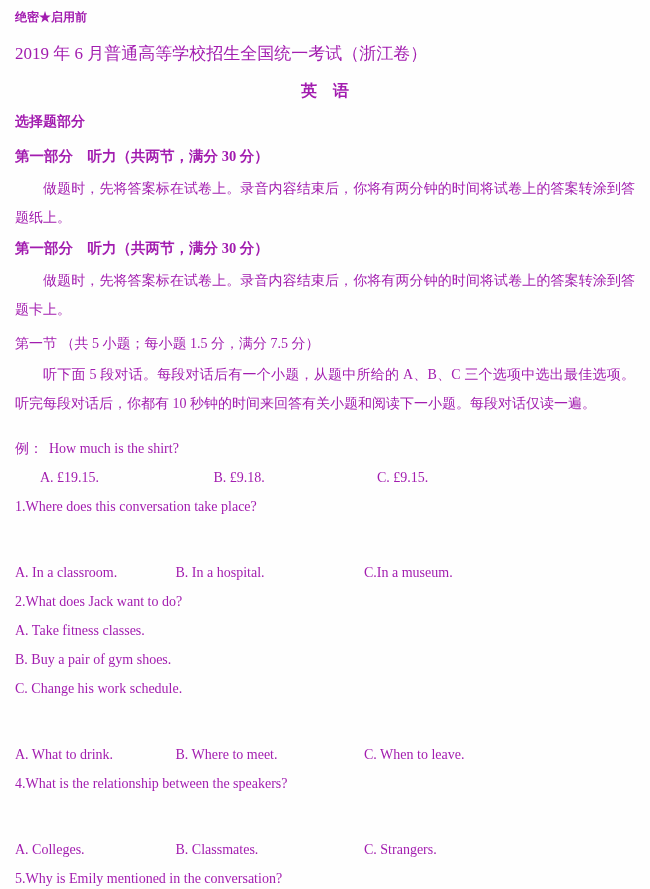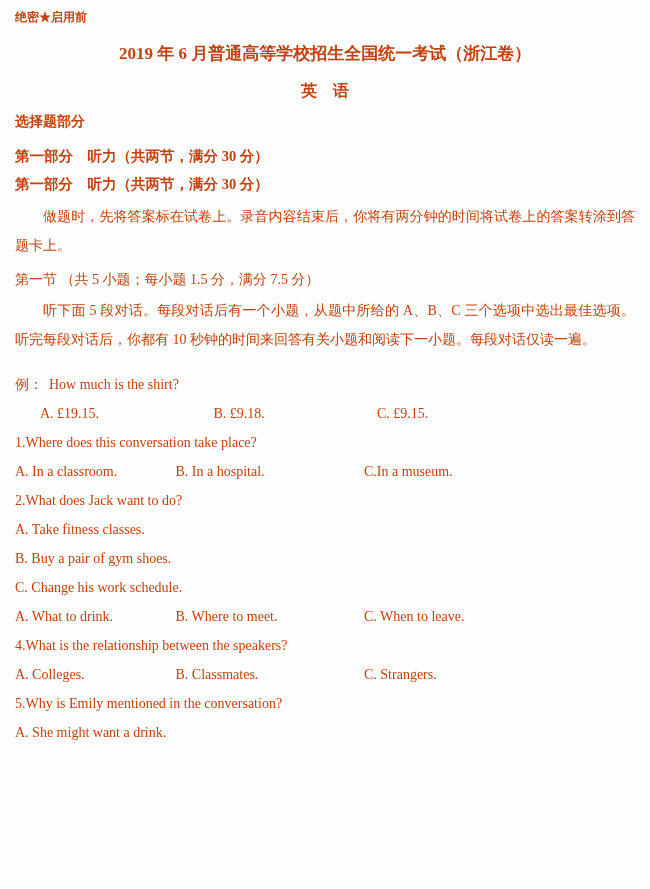--- a/index.html
+++ b/index.html
@@ -7,35 +7,34 @@
     padding: 0;
     background: #ffffff;
   }
   .page {
     position: relative;
     width: 650px;
     height: 889px;
     box-sizing: border-box;
     padding: 10px 15px 0 15px;
     background: #fefefe;
-    color: #c2410c;
+    color: #a21caf;
     font-family: "Liberation Serif", "DejaVu Serif", serif;
     font-size: 14px;
     overflow: hidden;
   }
   .security {
     font-size: 12px;
     font-weight: bold;
     line-height: 14px;
   }
   .title {
     margin: 18px 0 0 0;
     font-size: 17px;
-    font-weight: bold;
-    text-align: center;
+    font-weight: normal;
     line-height: 24px;
   }
   .subject {
     margin: 14px 0 0 0;
     font-size: 16px;
     font-weight: bold;
     text-align: center;
     line-height: 22px;
   }
   .part-label {
@@ -68,36 +67,37 @@
   .line {
     line-height: 29px;
   }
   .example-line { margin-top: 16px; }
   .example-label { margin-right: 6px; }
   .opt-row { line-height: 29px; white-space: nowrap; }
   .opt-row.example-opts { padding-left: 25px; }
   .ecol-a { display: inline-block; width: 170px; }
   .ecol-b { display: inline-block; width: 160px; }
   .col-a { display: inline-block; width: 157px; }
-  .col-b { display: inline-block; width: 185px; }
+  .col-b { display: inline-block; width: 185px; margin-top: 37px; }
 </style>
 </head>
 <body>
 
 <div class="page">
 
   <div class="security">绝密★启用前</div>
 
   <div class="title">2019 年 6 月普通高等学校招生全国统一考试（浙江卷）</div>
 
   <div class="subject">英　语</div>
 
   <div class="part-label">选择题部分</div>
 
   <div class="heading">第一部分　听力（共两节，满分 30 分）</div>
+  <p class="para">做题时，先将答案标在试卷上。录音内容结束后，你将有两分钟的时间将试卷上的答案转涂到答题纸上。</p>
 
   <div class="heading repeat">第一部分　听力（共两节，满分 30 分）</div>
   <p class="para">做题时，先将答案标在试卷上。录音内容结束后，你将有两分钟的时间将试卷上的答案转涂到答题卡上。</p>
 
   <div class="subheading">第一节 （共 5 小题；每小题 1.5 分，满分 7.5 分）</div>
   <p class="para tight">听下面 5 段对话。每段对话后有一个小题，从题中所给的 A、B、C 三个选项中选出最佳选项。听完每段对话后，你都有 10 秒钟的时间来回答有关小题和阅读下一小题。每段对话仅读一遍。</p>
 
   <div class="line example-line">
     <span class="example-label">例：</span><span>How much is the shirt?</span>
   </div>

